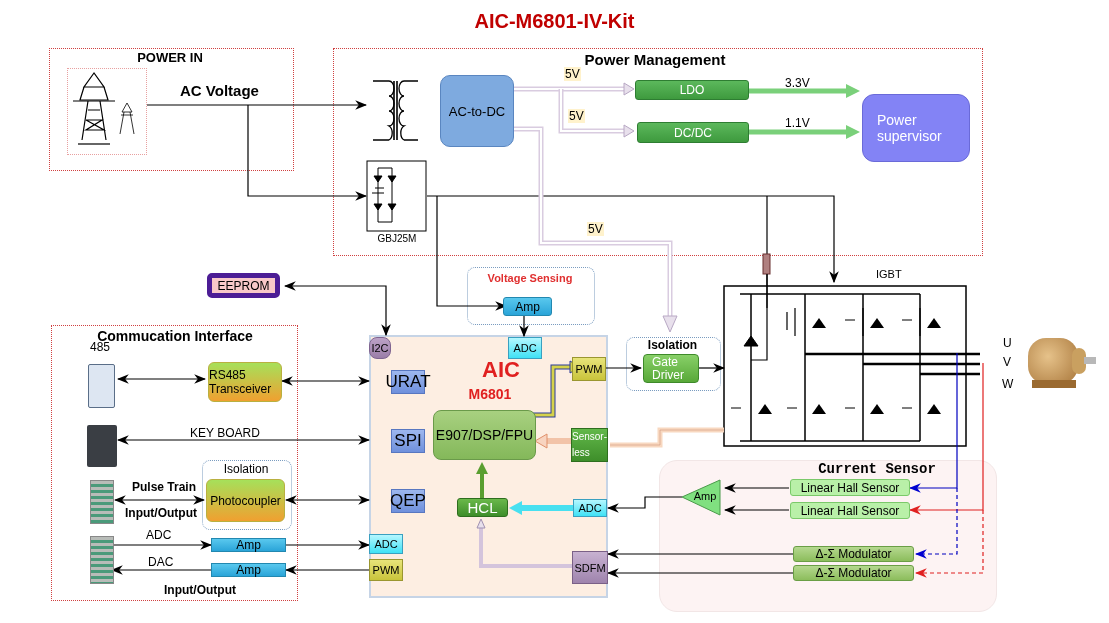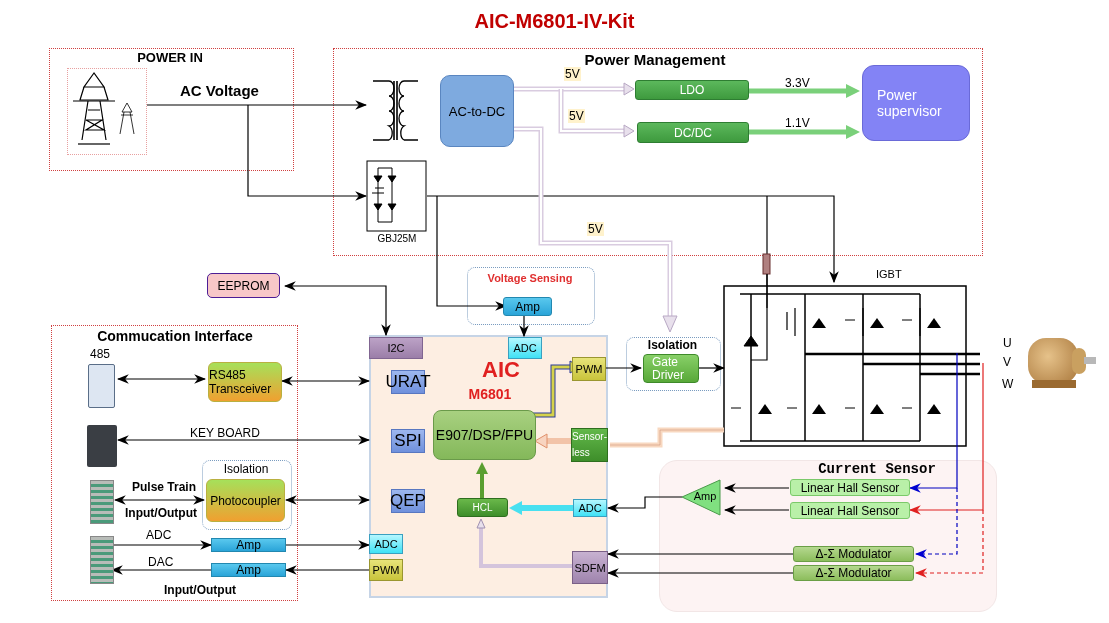--- a/index.html
+++ b/index.html
@@ -199,68 +199,68 @@
     <path d="M573 566 L481 566 L481 526" stroke="#d4c4dc" stroke-width="4"></path>
     <path d="M477 528 L481 519 L485 528 z" fill="#e8e0ec" stroke="#a090b0"></path>
   </g>
 
   <polygon points="682,497 720,480 720,515" fill="#80e080" stroke="#4a9a4a"></polygon>
 </svg>
 
 <div class="abs box blue" style="left:440px;top:75px;width:74px;height:72px;font-size:13px;">AC-to-DC</div>
 <div class="abs box green" style="left:635px;top:80px;width:114px;height:20px;">LDO</div>
 <div class="abs box green" style="left:637px;top:122px;width:112px;height:21px;">DC/DC</div>
-<div class="abs box purple" style="left:862px;top:65px;width:108px;height:76px;padding:0 14px;">Power supervisor</div>
+<div class="abs box purple" style="left:862px;top:94px;width:108px;height:68px;padding:0 14px;">Power supervisor</div>
 <div class="abs box" style="left:360px;top:233px;width:74px;font-size:10px;">GBJ25M</div>
 <span class="abs vlabel" style="left:564px;top:67px;">5V</span>
 <span class="abs vlabel" style="left:568px;top:109px;">5V</span>
 <span class="abs vlabel" style="left:587px;top:222px;">5V</span>
 <span class="abs txt" style="left:785px;top:76px;">3.3V</span>
 <span class="abs txt" style="left:785px;top:116px;">1.1V</span>
 
 <div class="abs" style="left:180px;top:82px;font-size:15px;font-weight:bold;">AC Voltage</div>
 
-<div class="abs box" style="left:207px;top:273px;width:73px;height:25px;background:#f8c8c8;border:1px solid #4c1d95;border-radius:5px;">EEPROM</div>
-
-<div class="abs txt" style="left:90px;top:347px;">485</div>
+<div class="abs box" style="left:207px;top:273px;width:73px;height:25px;background:#f8c8c8;border:5px solid #4c1d95;border-radius:5px;">EEPROM</div>
+
+<div class="abs txt" style="left:90px;top:340px;">485</div>
 <div class="abs" style="left:88px;top:364px;width:25px;height:42px;background:#dde6f2;border:1px solid #5a6e88;border-radius:2px;"></div>
 <div class="abs box orange" style="left:208px;top:362px;width:74px;height:40px;">RS485 Transceiver</div>
 
 <div class="abs" style="left:87px;top:425px;width:30px;height:42px;background:#3a3e44;border-radius:2px;"></div>
 <div class="abs txt" style="left:190px;top:426px;">KEY BOARD</div>
 
 <div class="abs" style="left:90px;top:480px;width:22px;height:42px;background:repeating-linear-gradient(#b8bcb8 0 3px,#4a9a7a 3px 6px);border:1px solid #888;"></div>
 <div class="abs txt" style="left:132px;top:480px;font-weight:bold;">Pulse Train</div>
 <div class="abs txt" style="left:125px;top:506px;font-weight:bold;">Input/Output</div>
 <div class="abs box orange" style="left:206px;top:479px;width:79px;height:43px;">Photocoupler</div>
 
 <div class="abs" style="left:90px;top:536px;width:22px;height:46px;background:repeating-linear-gradient(#b8bcb8 0 3px,#4a9a7a 3px 6px);border:1px solid #888;"></div>
 <div class="abs txt" style="left:146px;top:528px;">ADC</div>
 <div class="abs txt" style="left:148px;top:555px;">DAC</div>
 <div class="abs box ampblue" style="left:211px;top:538px;width:75px;height:14px;">Amp</div>
 <div class="abs box ampblue" style="left:211px;top:563px;width:75px;height:14px;">Amp</div>
 <div class="abs txt" style="left:164px;top:583px;font-weight:bold;">Input/Output</div>
 
 <div class="abs box ampblue" style="left:503px;top:297px;width:49px;height:19px;border-radius:3px;">Amp</div>
 
-<div class="abs box port-i2c" style="left:369px;top:337px;width:54px;height:22px;">I2C</div>
+<div class="abs box port-i2c" style="left:369px;top:337px;width:22px;height:22px;border-radius:8px;">I2C</div>
 <div class="abs box port" style="left:369px;top:370px;width:34px;height:24px;">URAT</div>
 <div class="abs box port" style="left:369px;top:429px;width:34px;height:24px;">SPI</div>
 <div class="abs box port" style="left:369px;top:489px;width:34px;height:24px;">QEP</div>
 <div class="abs box port-cyan" style="left:369px;top:534px;width:34px;height:20px;">ADC</div>
 <div class="abs box port-yel" style="left:369px;top:559px;width:34px;height:22px;">PWM</div>
 
 <div class="abs box port-cyan" style="left:508px;top:337px;width:34px;height:22px;">ADC</div>
 <div class="abs box port-yel" style="left:572px;top:357px;width:34px;height:24px;">PWM</div>
 <div class="abs box" style="left:571px;top:428px;width:37px;height:34px;background:linear-gradient(#62b84a,#3e8e2a);border:1px solid #2e6e1e;font-size:10px;color:#fff;line-height:16px;padding:0 2px;">Sensor-less</div>
 <div class="abs box port-cyan" style="left:573px;top:499px;width:34px;height:18px;">ADC</div>
 <div class="abs box port-sdfm" style="left:572px;top:551px;width:36px;height:33px;">SDFM</div>
 
 <div class="abs box" style="left:433px;top:410px;width:103px;height:50px;background:linear-gradient(#a8d080,#84b85a);border:1px solid #6a9a4a;border-radius:8px;font-size:14px;">E907/DSP/FPU</div>
-<div class="abs box" style="left:457px;top:498px;width:51px;height:19px;background:linear-gradient(#6ab84a,#3e8e2a);border:1px solid #2e6e1e;border-radius:3px;color:#fff;font-size:10px;">HCL</div>
+<div class="abs box" style="left:457px;top:498px;width:51px;height:19px;background:linear-gradient(#6ab84a,#3e8e2a);border:1px solid #2e6e1e;border-radius:3px;color:#fff;font-size:15px;">HCL</div>
 
 <div class="abs box" style="left:643px;top:354px;width:56px;height:29px;background:linear-gradient(#88d068,#58a838);border:1px solid #3e8a2a;border-radius:4px;color:#fff;font-size:12px;line-height:13px;padding:0 8px;">Gate Driver</div>
 
 <div class="abs txt" style="left:876px;top:268px;font-size:11px;">IGBT</div>
 <div class="abs txt" style="left:1003px;top:336px;">U</div>
 <div class="abs txt" style="left:1003px;top:355px;">V</div>
 <div class="abs txt" style="left:1002px;top:377px;">W</div>
 
 <div class="abs" style="left:1022px;top:330px;width:76px;height:62px;">
   <div style="position:absolute;left:6px;top:8px;width:50px;height:46px;border-radius:18px;background:radial-gradient(circle at 40% 40%,#e6c28a,#a8763a);"></div>

